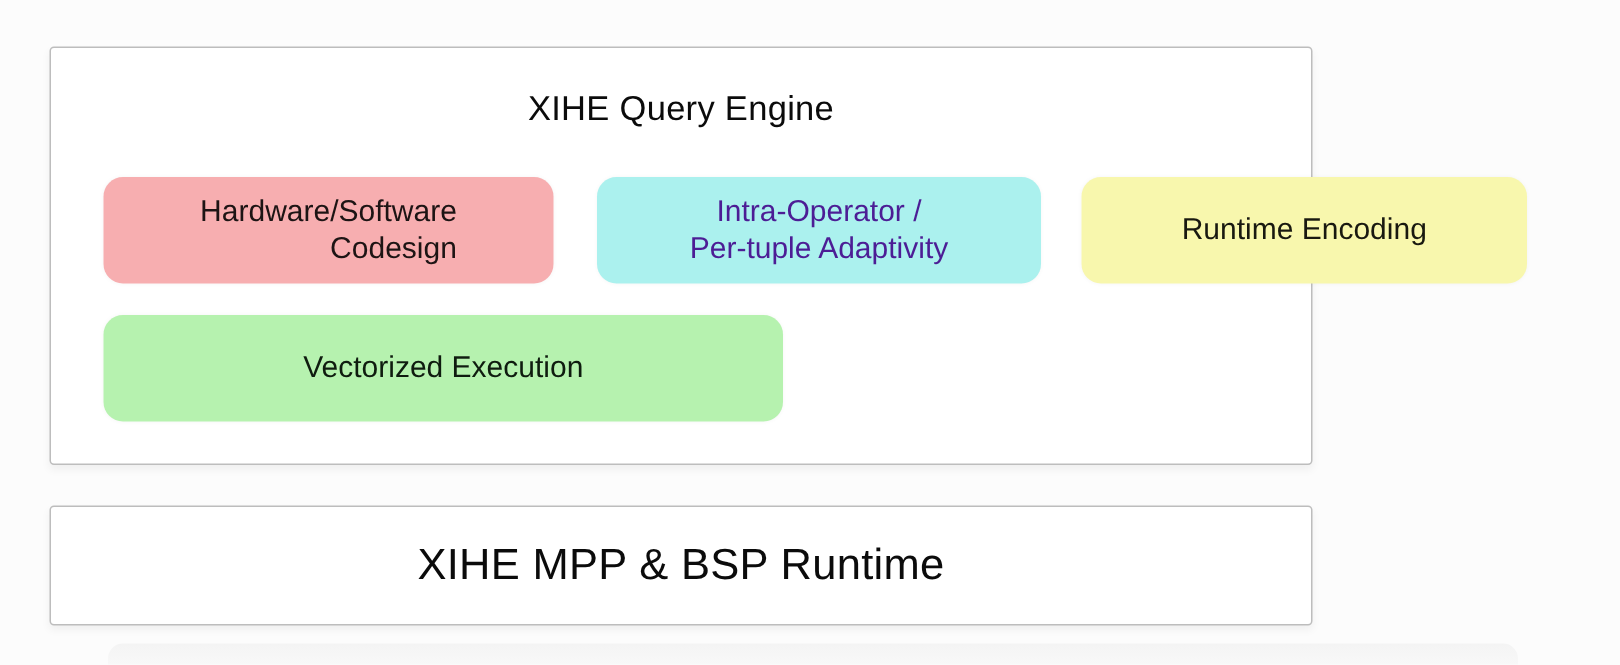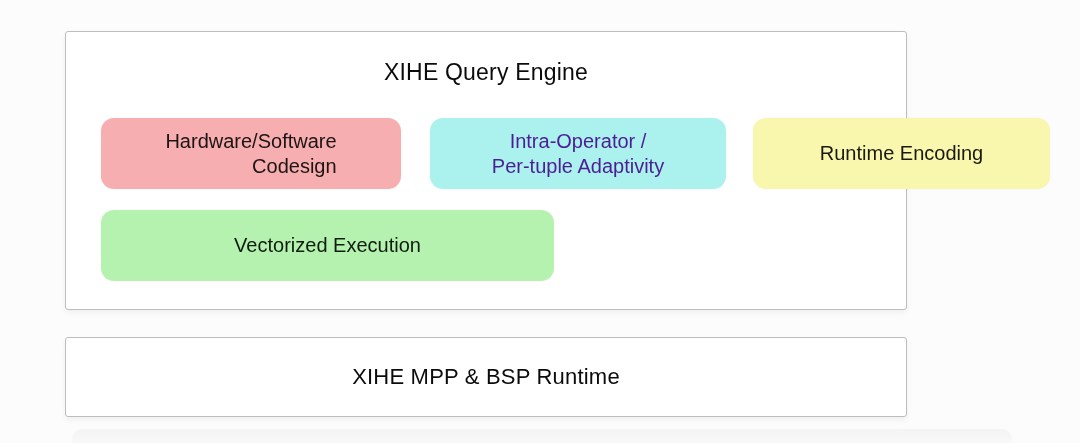--- a/index.html
+++ b/index.html
@@ -18,21 +18,20 @@
 
   .panel {
     position: absolute;
     left: 33px;
     width: 842px;
     background: #ffffff;
     border: 1.5px solid #bdbdbd;
     border-radius: 3px;
     box-shadow: 0 3px 6px rgba(0,0,0,0.05);
     box-sizing: border-box;
-    margin-left: 32px;
   }
 
   #query-engine-panel {
     top: 31px;
     height: 279px;
   }
 
   #runtime-panel {
     top: 337px;
     height: 80px;
@@ -68,21 +67,21 @@
 
   
   #block-codesign   { left: 35px;  top: 86px;  width: 300px; height: 71px; }
   #block-adaptivity { left: 364px; top: 86px;  width: 296px; height: 71px; }
   #block-encoding   { left: 687px; top: 86px;  width: 297px; height: 71px; }
   
   #block-vectorized { left: 35px;  top: 178px; width: 453px; height: 71px; }
   #block-codegen    { left: 535px; top: 178px; width: 452px; height: 71px; }
 
   #runtime-label {
-    font-size: 22px;
+    font-size: 29px;
     color: #0b0b0b;
     letter-spacing: 0.2px;
   }
 
   
   #partial-next-section {
     position: absolute;
     left: 72px;
     top: 429px;
     width: 940px;

